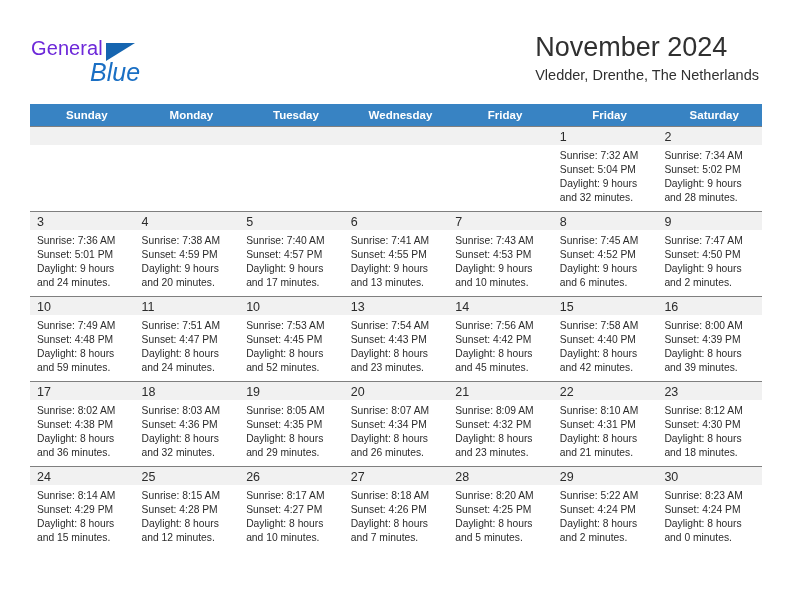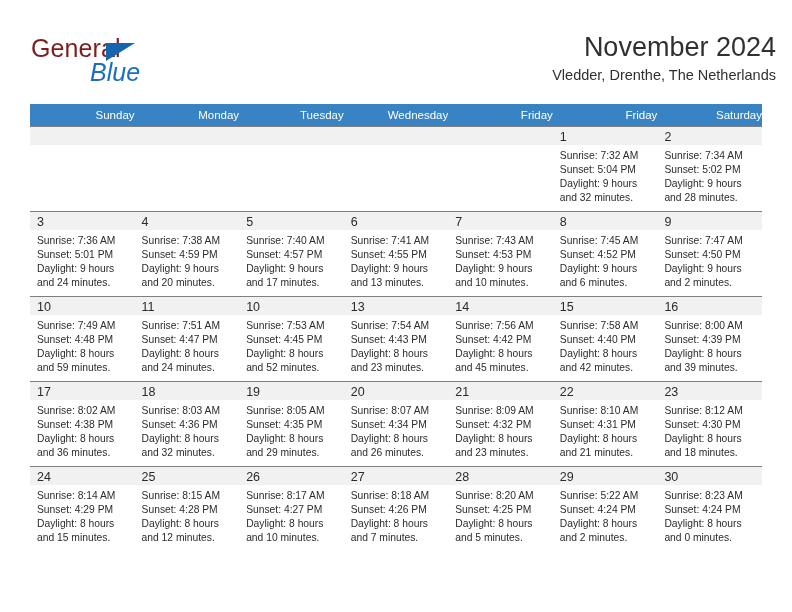--- a/index.html
+++ b/index.html
@@ -34,23 +34,23 @@
     position: absolute;
     left: 31px;
     top: 34px;
     width: 230px;
     height: 56px;
   }
   .brand-general {
     position: absolute;
     left: 0;
     top: 0;
-    font-size: 25px;
+    font-size: 20px;
     letter-spacing: 0.1px;
-    color: #7f1d1d;
+    color: #6d28d9;
     font-family: "Liberation Sans", sans-serif;
     line-height: 28px;
     white-space: nowrap;
   }
   .brand-triangle {
     position: absolute;
     left: 75px;
     top: 9px;
     width: 0;
     height: 0;
@@ -63,23 +63,23 @@
     top: 24px;
     font-size: 25px;
     color: #1a6fc4;
     line-height: 28px;
     white-space: nowrap;
     font-style: italic;
   }
 
   .title-block {
     position: absolute;
-    right: 16px;
+    right: 33px;
     top: 30px;
-    text-align: right;
+    text-align: left;
   }
   .cal-title {
     font-size: 27px;
     color: #303030;
     font-weight: normal;
     line-height: 34px;
     white-space: nowrap;
   }
   .cal-subtitle {
     margin-top: 2px;
@@ -94,23 +94,23 @@
     position: absolute;
     left: 30px;
     top: 104px;
     width: 732px;
     border-collapse: collapse;
     table-layout: fixed;
   }
   .calendar th {
     background: #3883c3;
     color: #ffffff;
-    font-weight: normal;
+    font-weight: bold;
     font-size: 11.5px;
-    text-align: right;
+    text-align: center;
     padding: 5px 0 5px 9px;
     height: 11px;
     border: none;
   }
   .calendar td {
     vertical-align: top;
     padding: 0;
     border: none;
     border-top: 1px solid #7f7f7f;
     height: 84px;

